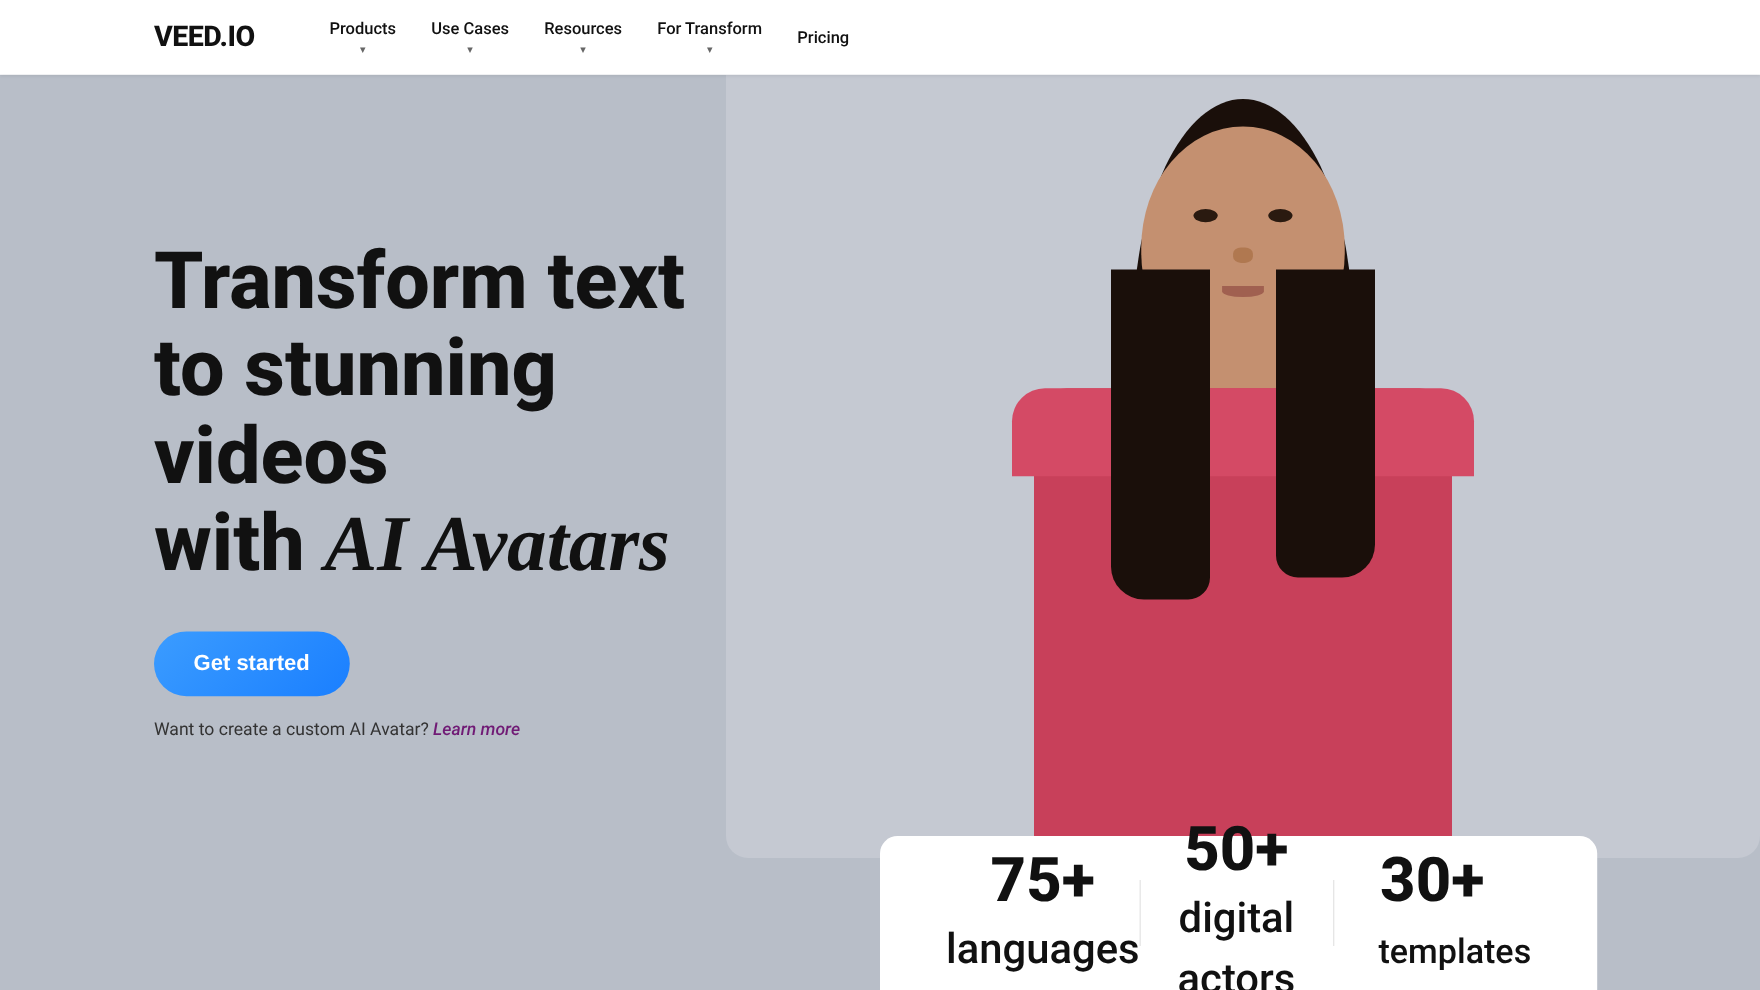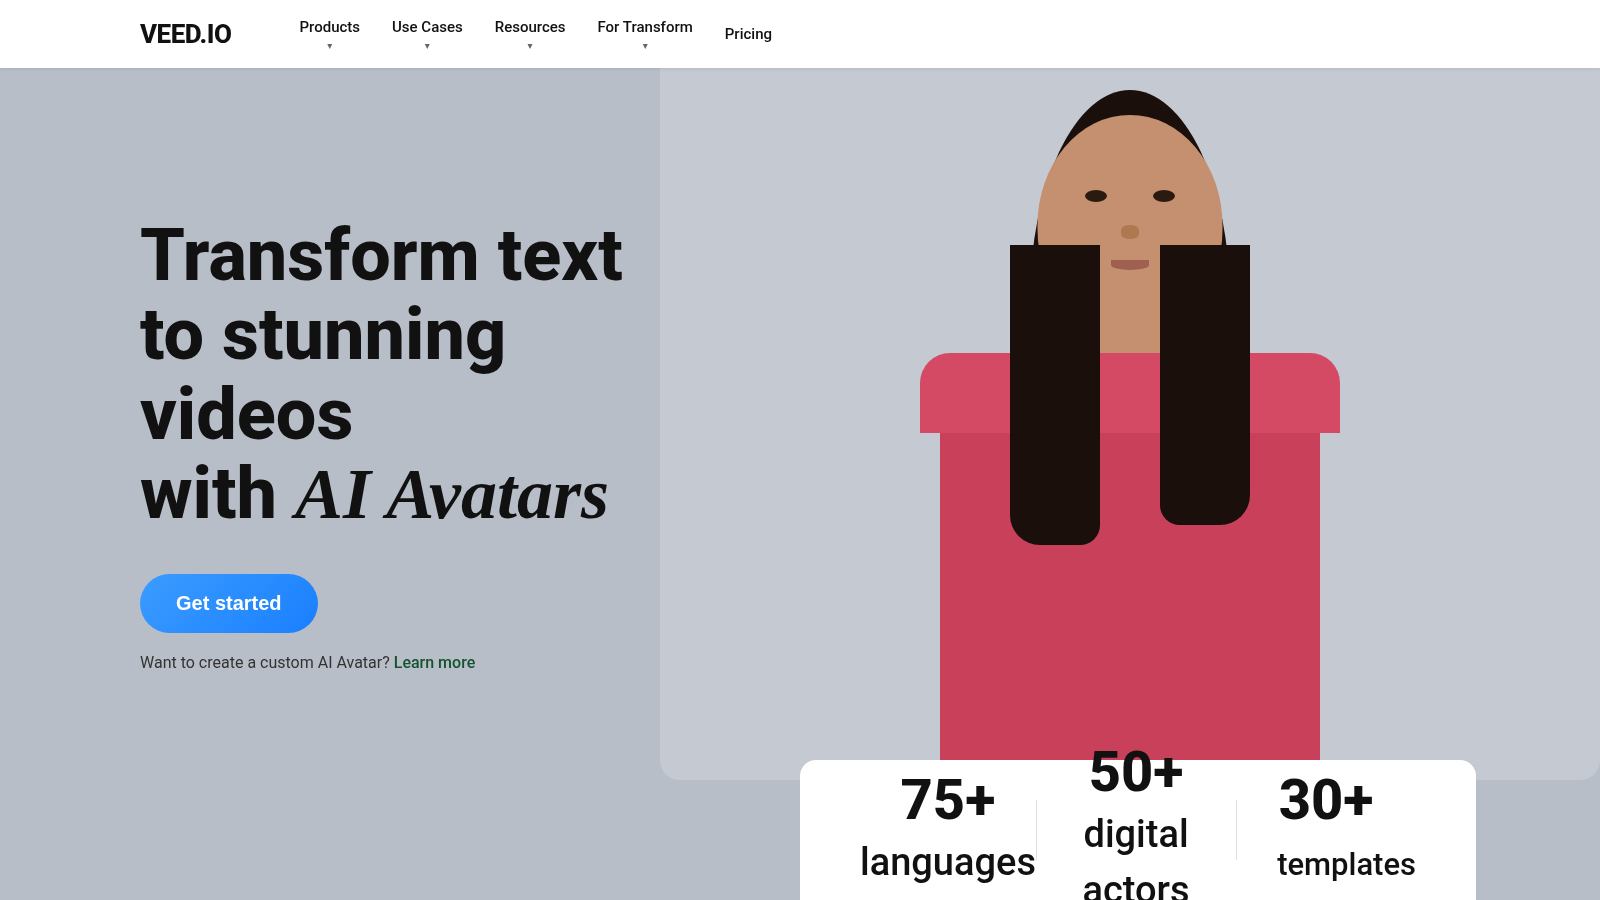--- a/index.html
+++ b/index.html
@@ -147,23 +147,24 @@
       margin-bottom: 20px;
       width: fit-content;
     }
 
     .hero-subtext {
       font-size: 16px;
       color: #333;
     }
 
     .hero-subtext a {
-      color: #14532d;
+      color: #701a75;
       text-decoration: none;
       font-weight: 500;
+      font-style: italic;
     }
 
     .hero-right {
       flex: 1;
       position: relative;
       overflow: hidden;
     }
 
     
     .avatar-bg {
@@ -184,21 +185,21 @@
       transform: translateX(-50%);
       width: 480px;
       height: 680px;
     }
 
     
     .stats-bar {
       position: absolute;
       bottom: 0;
       left: 140px;
-      right: 124px;
+      right: 148px;
       height: 140px;
       background: #fff;
       border-radius: 16px 16px 0 0;
       display: flex;
       align-items: center;
       justify-content: space-around;
       padding: 0 60px;
     }
 
     .stat-item {

